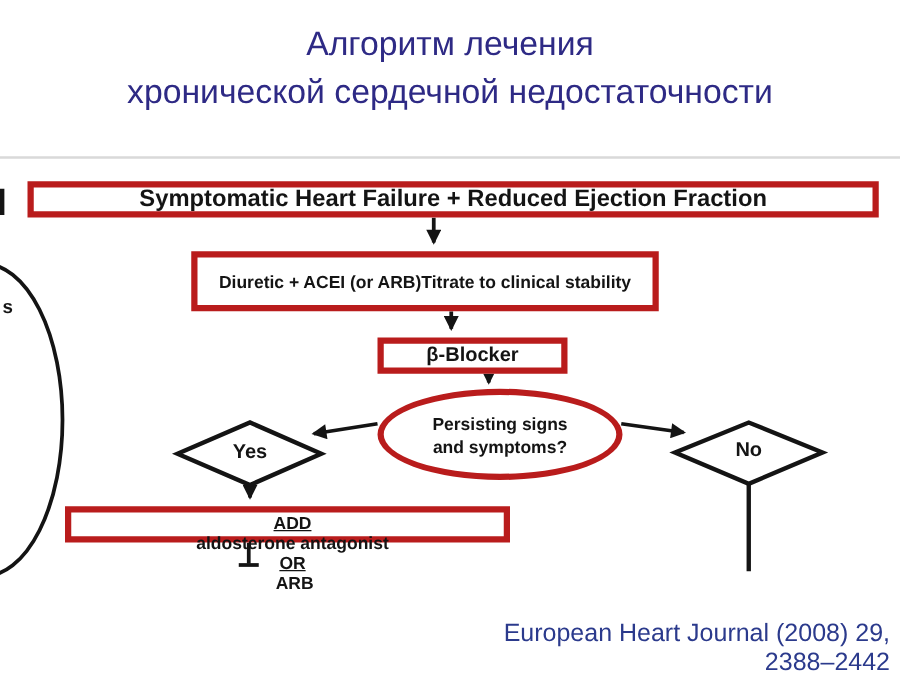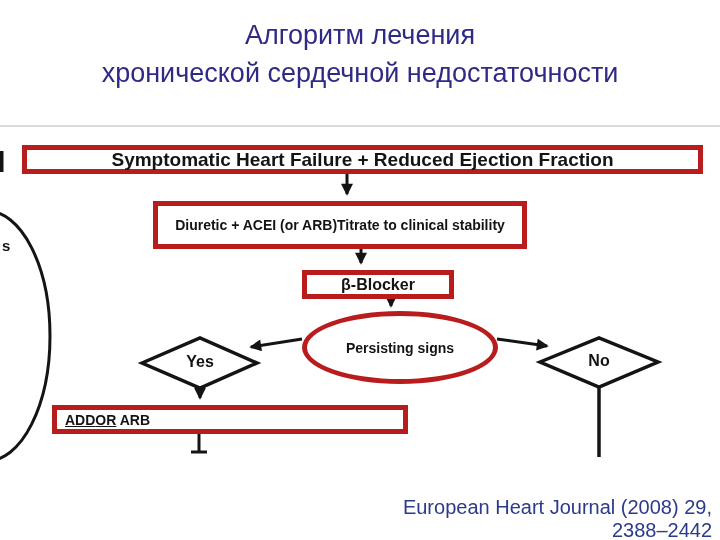--- a/index.html
+++ b/index.html
@@ -28,21 +28,21 @@
   }
   .node-symptomatic{left:22px;top:145px;width:681px;height:29px;font-size:19px;}
   .node-diuretic{left:153px;top:201px;width:374px;height:48px;font-size:14px;line-height:19px;}
   .node-beta{left:302px;top:270px;width:152px;height:29px;font-size:16px;}
   .node-persisting{
     left:302px;top:311px;width:196px;height:73px;border-radius:50%;
     font-size:14px;line-height:18px;flex-direction:column;
   }
   .node-add{
     left:52px;top:405px;width:356px;height:29px;
-    justify-content:flex-start;padding-left:8px;font-size:14px;white-space:pre;
+    justify-content:flex-start;padding-left:8px;font-size:14px;white-space:pre;flex-direction:column;
   }
   .u{text-decoration:underline;}
 
   .decision-label{
     color:#141414;font-size:16px;font-weight:700;text-align:center;
   }
   .label-yes{left:170px;top:353px;width:60px;}
   .label-no{left:569px;top:352px;width:60px;}
 
   .clip-frag{left:2px;top:237px;color:#141414;font-size:15px;font-weight:bold;}
@@ -96,24 +96,25 @@
   <span>Diuretic + ACEI (or ARB)</span>
   <span>Titrate to clinical stability</span>
 </div>
 
 <div class="abs node node-beta">
   <span>β-Blocker</span>
 </div>
 
 <div class="abs node node-persisting">
   <span>Persisting signs</span>
+  <span>and symptoms?</span>
 </div>
 
 <div class="abs decision-label label-yes">Yes</div>
 <div class="abs decision-label label-no">No</div>
 
 <div class="abs node node-add">
-  <span class="u">ADD</span><span class="u">OR</span><span> ARB</span>
+  <span class="u">ADD</span><span> aldosterone antagonist </span><span class="u">OR</span><span> ARB</span>
 </div>
 
 <div class="abs clip-frag">s</div>
 
 <div class="abs citation">European Heart Journal (2008) 29, 2388–2442</div>
 
 </body></html>

